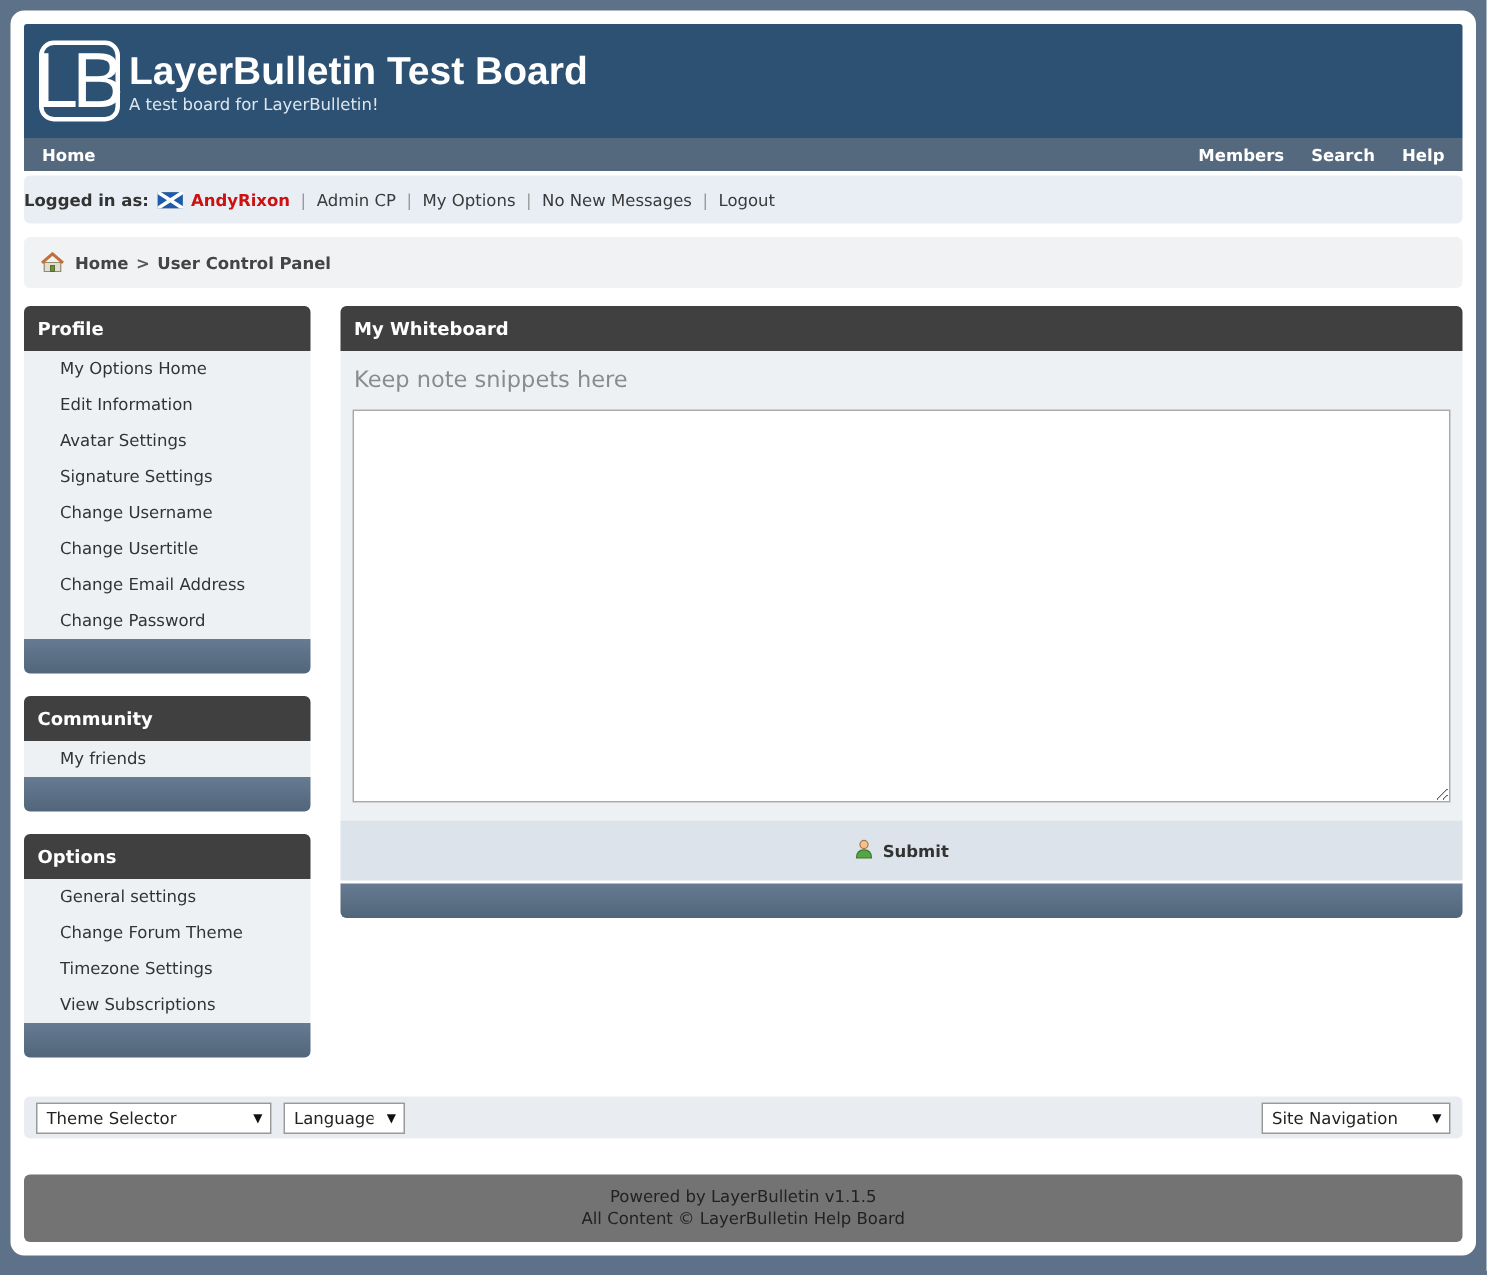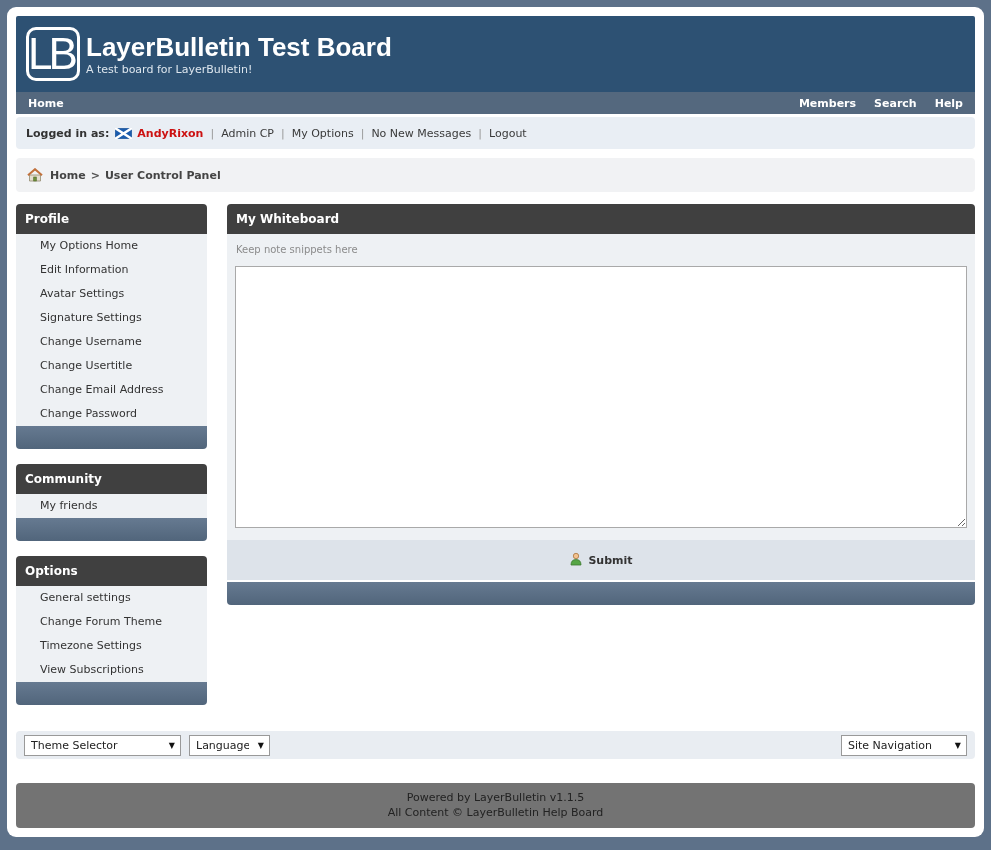--- a/index.html
+++ b/index.html
@@ -24,21 +24,21 @@
     align-items:center;
     padding:0 10px;
     border-radius:2px 2px 0 0;
   }
   .logo {
     width:54px; height:54px;
     border:3px solid #fff;
     border-radius:10px;
     color:#fff;
     font-family:"Liberation Sans", sans-serif;
-    font-size:44px;
+    font-size:52px;
     letter-spacing:-4px;
     display:flex; align-items:center; justify-content:center;
     flex:none;
     padding-right:4px;
   }
   .titles { margin-left:6px; color:#fff; }
   .site-title {
     font-family:"Liberation Sans", sans-serif;
     font-size:26px; font-weight:bold; margin:0; line-height:28px;
   }
@@ -55,21 +55,21 @@
   .nav-right { margin-left:auto; display:flex; gap:18px; }
   .nav-link { cursor:pointer; }
 
   
   .userbar {
     margin-top:3px;
     background:#e9eef4;
     border-radius:4px;
     height:32px;
     display:flex; align-items:center;
-    padding:0 10px;
+    padding:0 0;
     font-size:11px; color:#333;
   }
   .userbar .lbl { font-weight:bold; margin-right:6px; }
   .flag { margin-right:5px; display:inline-flex; }
   .username { color:#cc1111; font-weight:bold; }
   .sep { color:#999; margin:0 7px; }
   .ub-link { color:#3a3a3a; cursor:pointer; }
 
   
   .crumbbar {
@@ -107,21 +107,21 @@
     margin-left:16px;
   }
   .box-foot {
     height:23px;
     background:linear-gradient(#667a91,#51657b);
     border-radius:0 0 4px 4px;
   }
 
   
   .panel-body { background:#eef1f4; padding:8px; }
-  .hint { font-size:10px; color:#8b8b8b; margin:2px 0 11px 1px; }
+  .hint { font-size:15px; color:#8b8b8b; margin:2px 0 11px 1px; }
   .wb-textarea {
     width:100%; height:262px;
     background:#fff;
     border:1px solid #a9a9a9;
     resize:both;
     font:12px "DejaVu Sans", sans-serif;
     padding:4px;
   }
   .submit-strip {
     height:40px;

